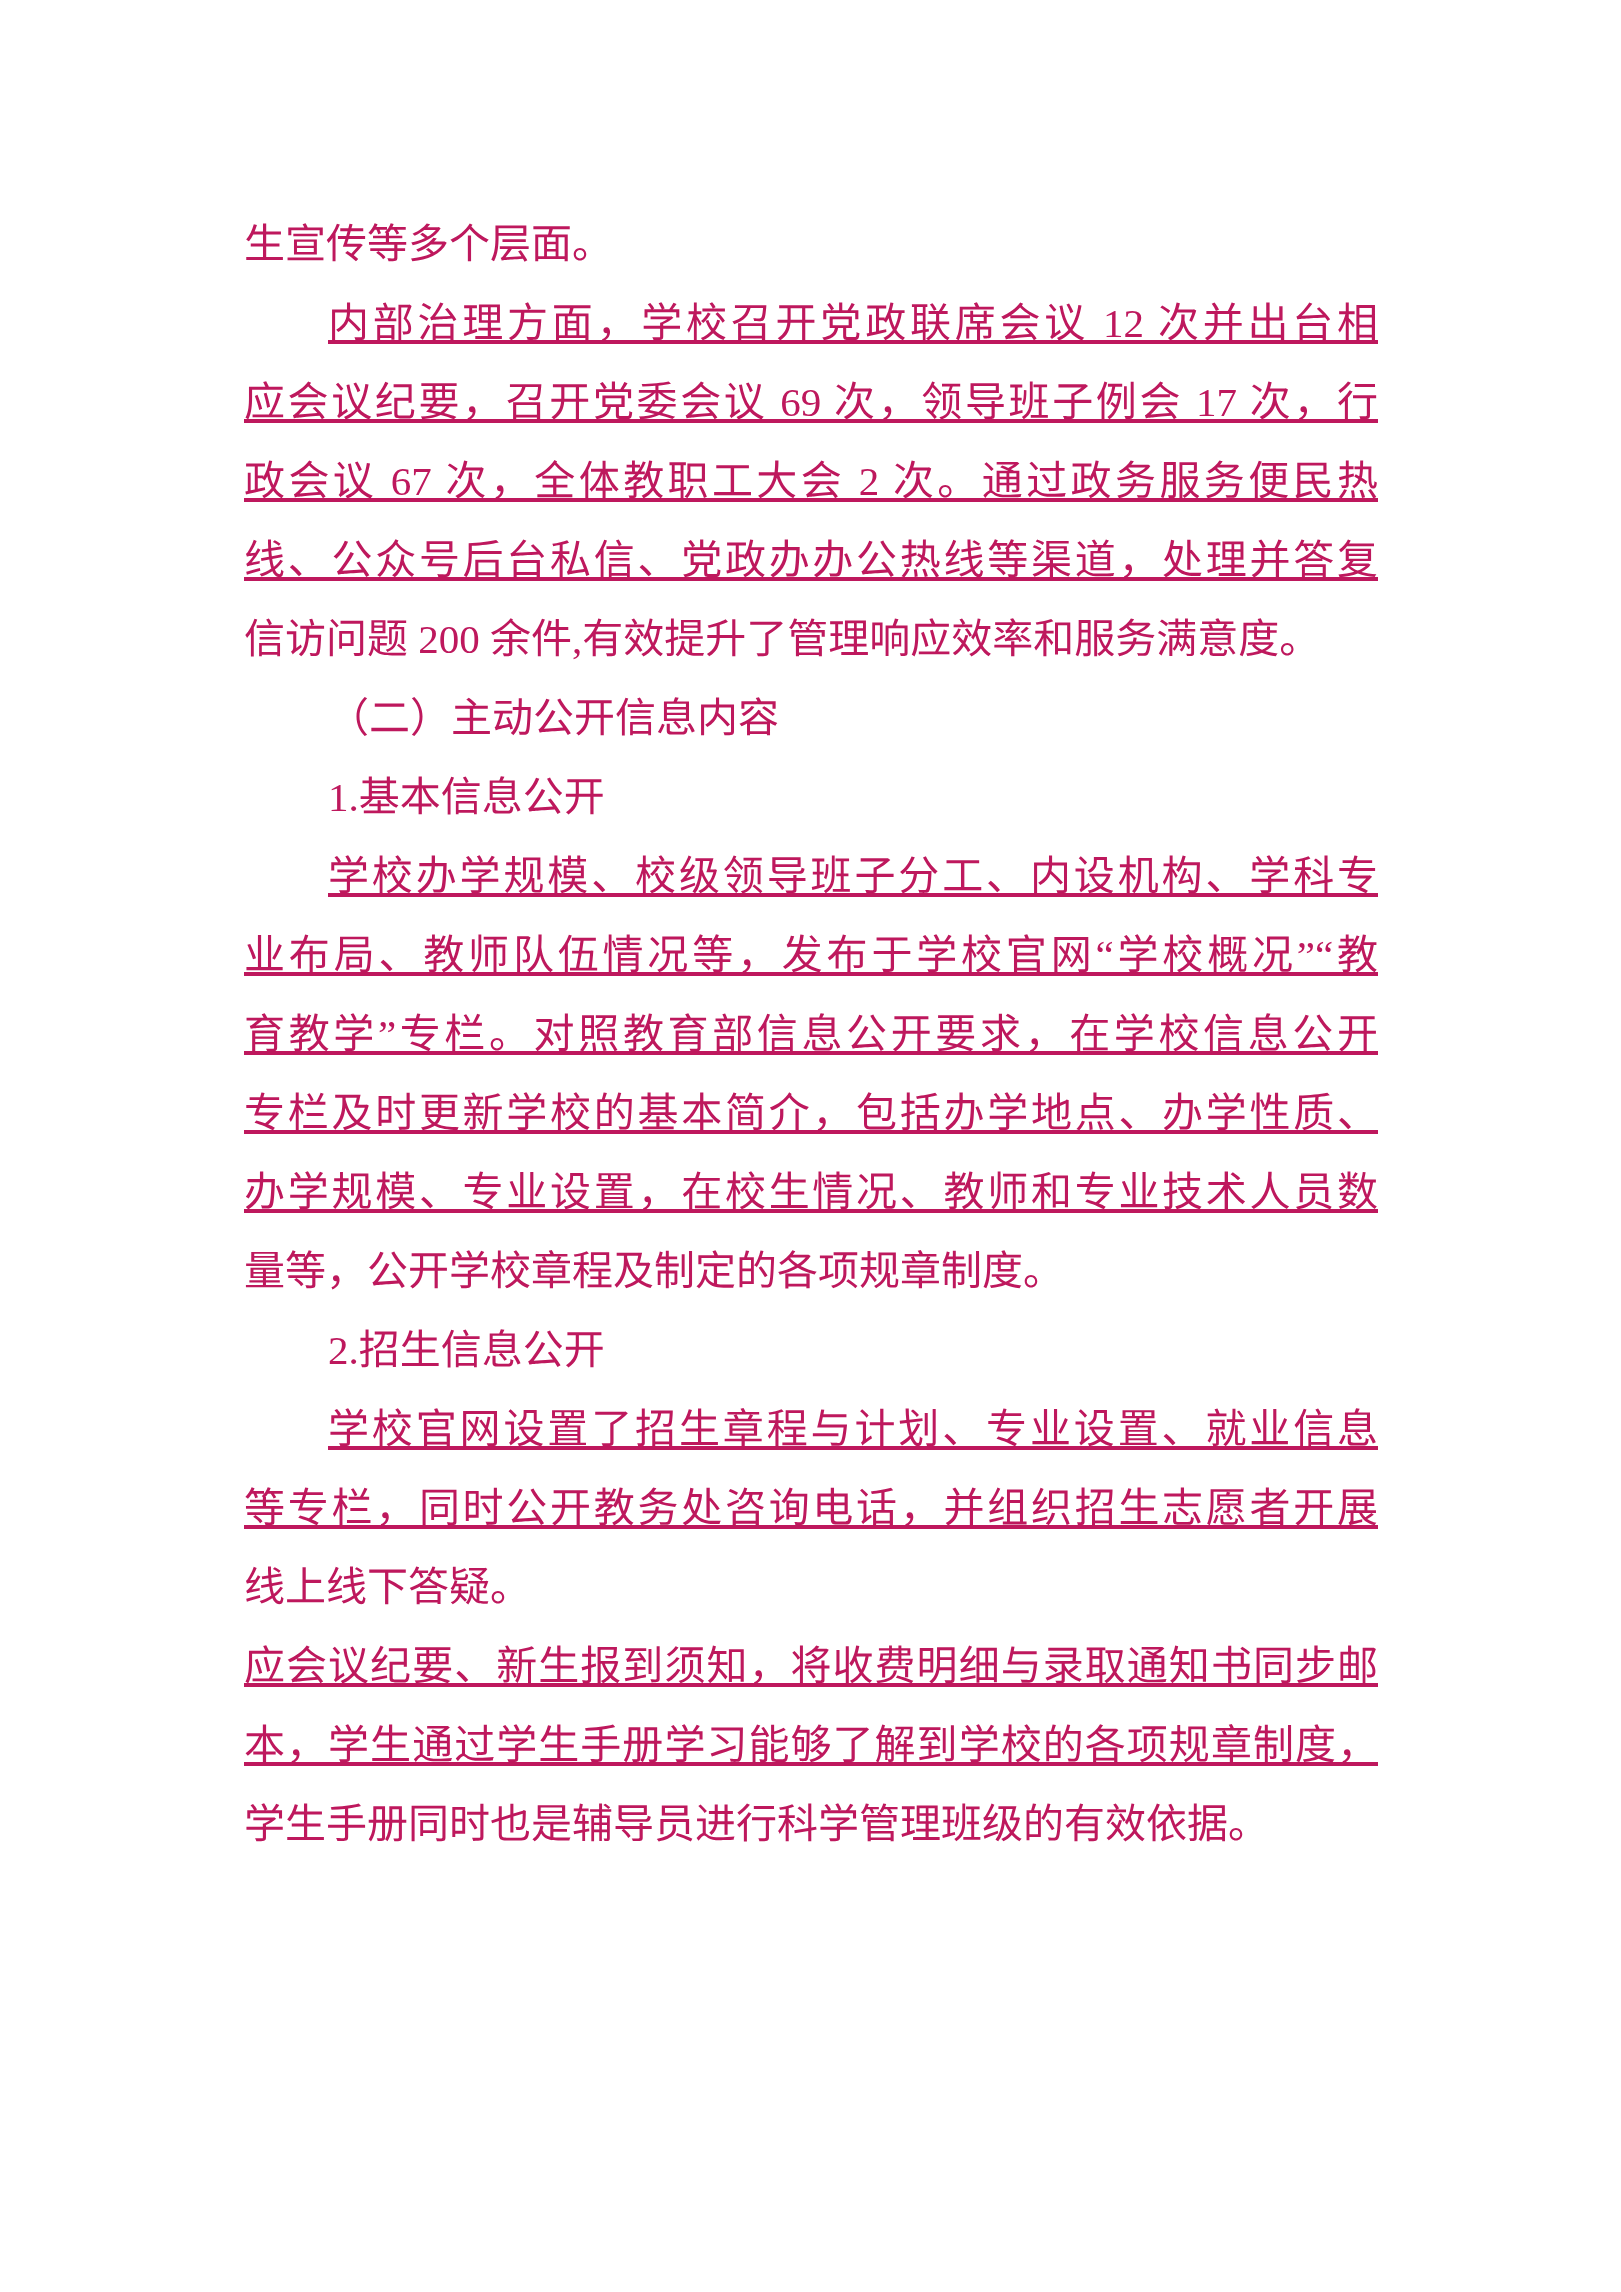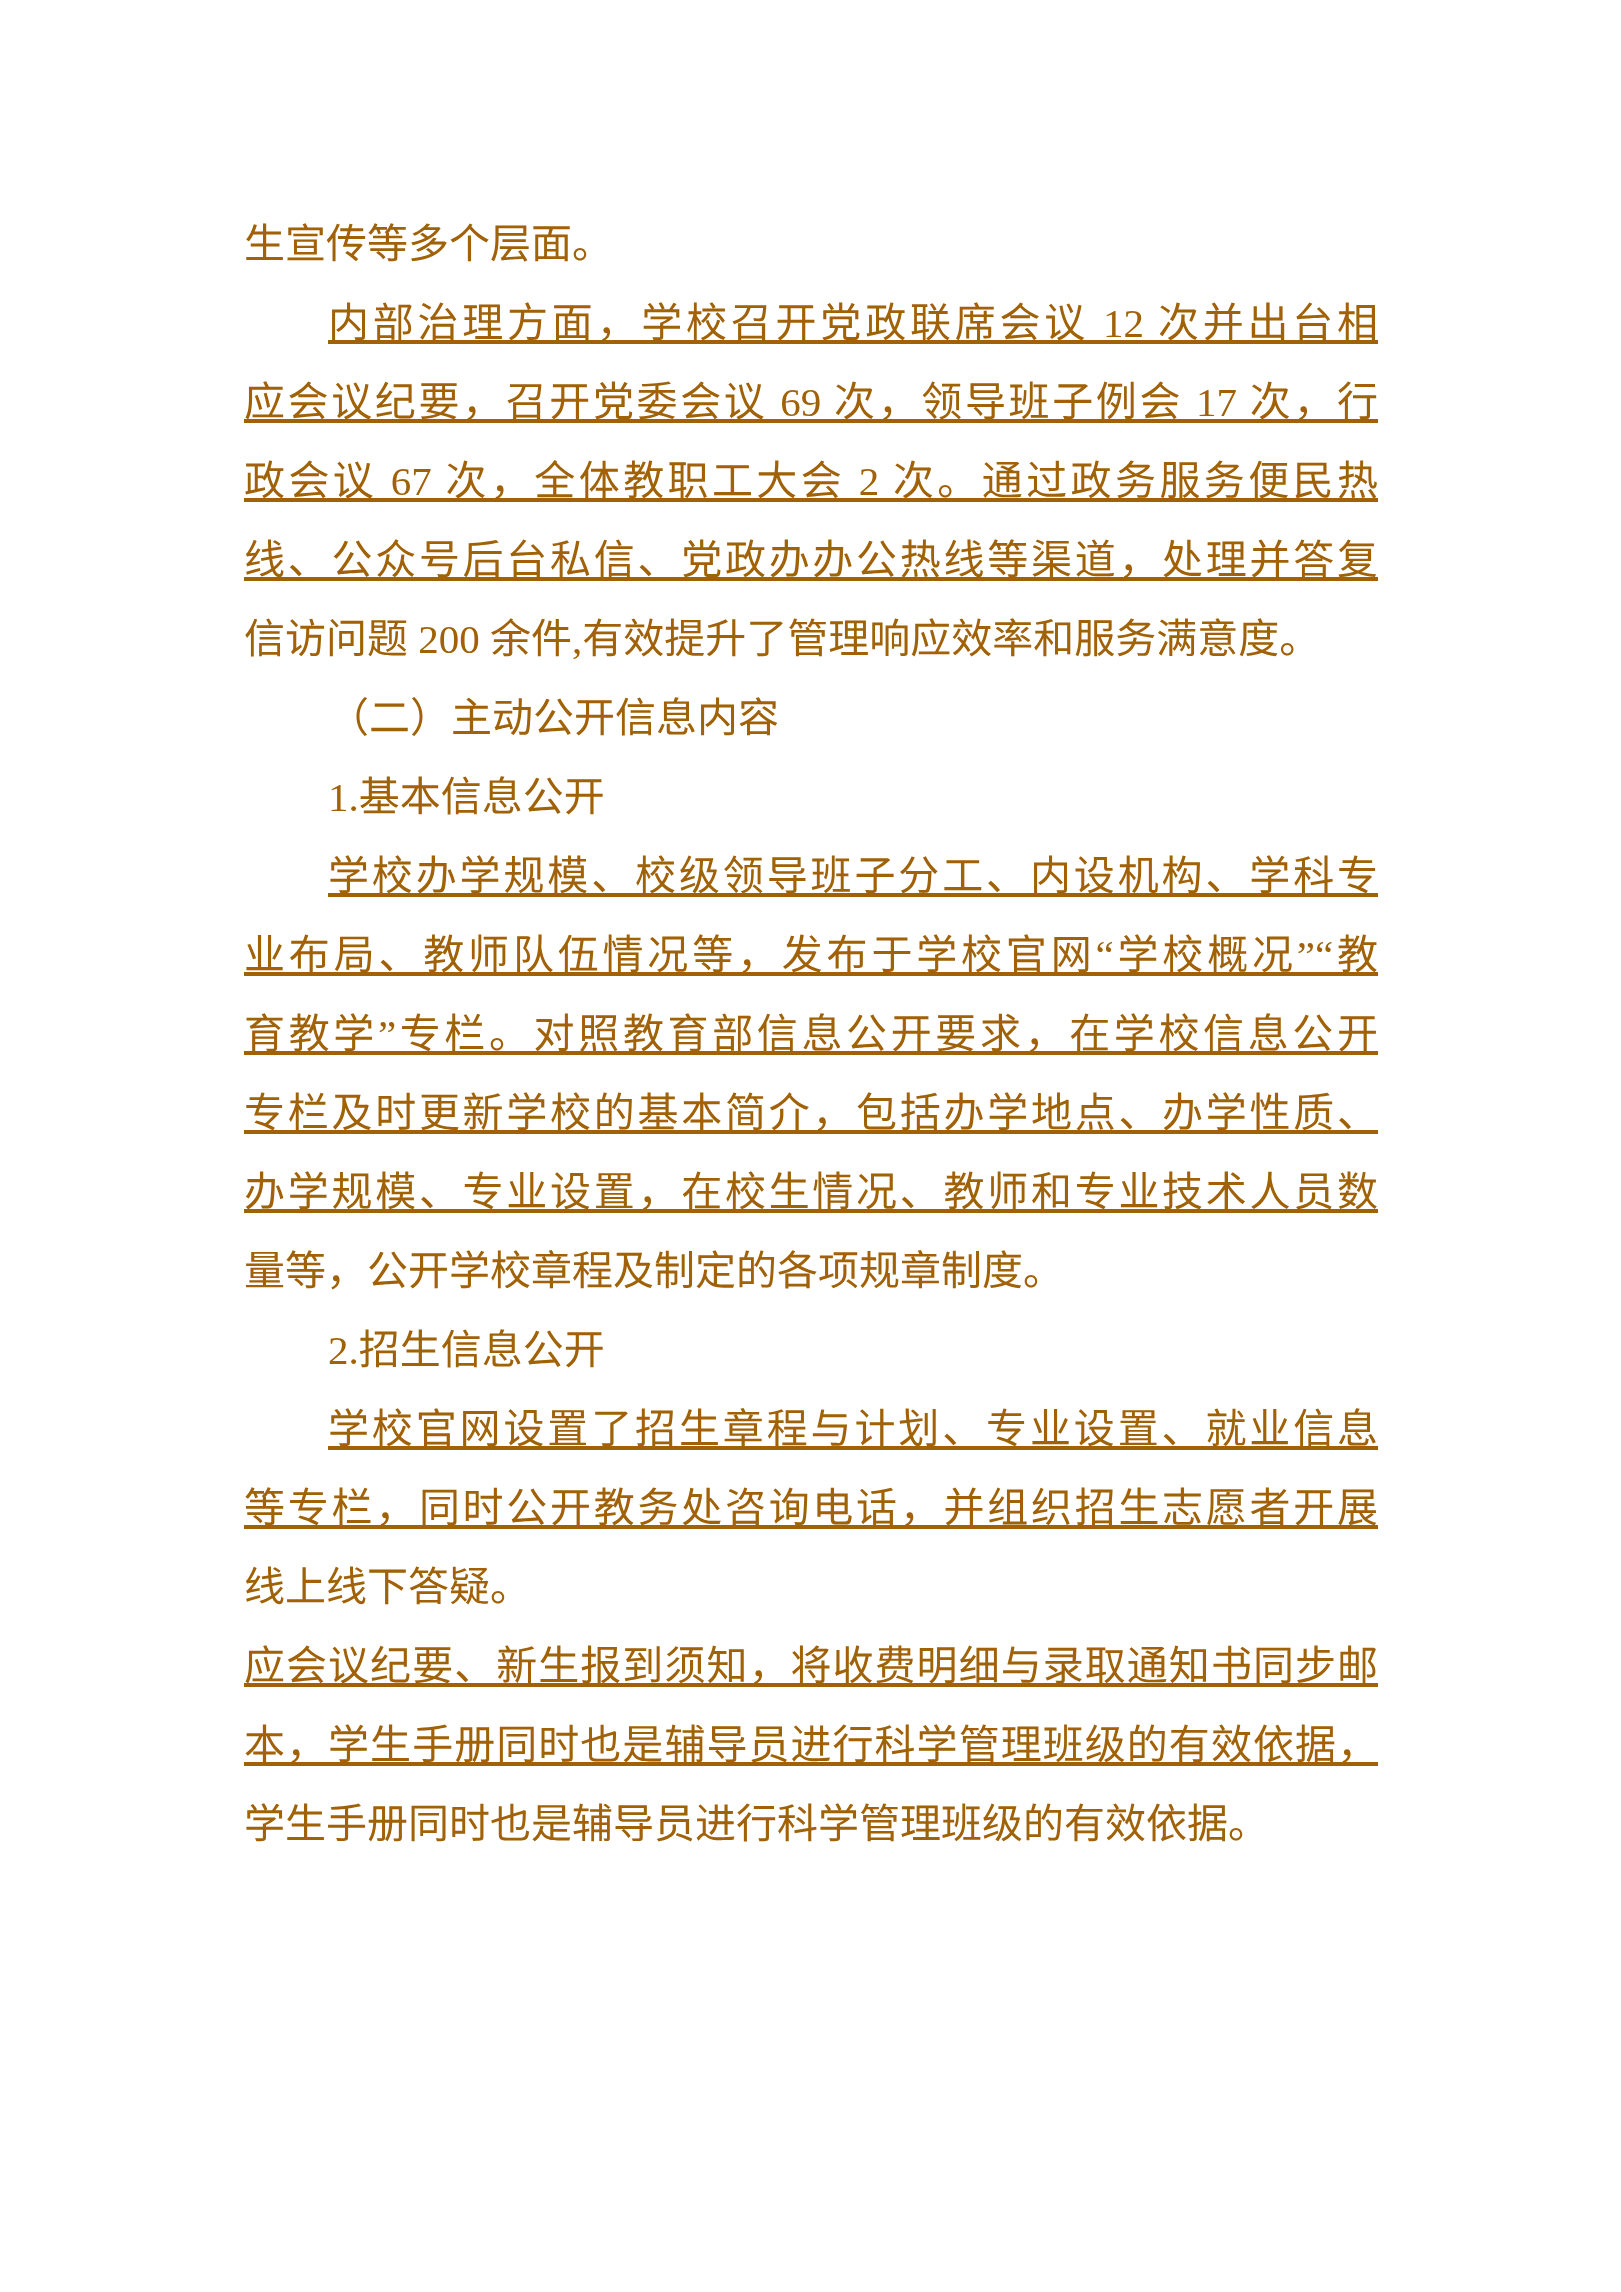--- a/index.html
+++ b/index.html
@@ -15,21 +15,21 @@
     background: #ffffff;
     overflow: hidden;
   }
   .text-block {
     position: absolute;
     left: 244px;
     top: 205px;
     width: 1134px;
     font-family: "Liberation Serif", "DejaVu Serif", serif;
     font-size: 41px;
-    color: #a16207;
+    color: #be185d;
     letter-spacing: 0;
   }
   .line {
     height: 79px;
     line-height: 79px;
     text-align: left;
     white-space: nowrap;
   }
   
   .line.j {
@@ -63,17 +63,17 @@
     <div class="line j">业布局、教师队伍情况等，发布于学校官网“学校概况”“教</div>
     <div class="line j">育教学”专栏。对照教育部信息公开要求，在学校信息公开</div>
     <div class="line j">专栏及时更新学校的基本简介，包括办学地点、办学性质、</div>
     <div class="line j">办学规模、专业设置，在校生情况、教师和专业技术人员数</div>
     <div class="line">量等，公开学校章程及制定的各项规章制度。</div>
     <div class="line indent">2.招生信息公开</div>
     <div class="line j indent">学校官网设置了招生章程与计划、专业设置、就业信息</div>
     <div class="line j">等专栏，同时公开教务处咨询电话，并组织招生志愿者开展</div>
     <div class="line">线上线下答疑。</div>
     <div class="line j">应会议纪要、新生报到须知，将收费明细与录取通知书同步邮</div>
-    <div class="line j">本，学生手册同时也是辅导员进行科学管理班级的有效依据，</div>
+    <div class="line j">本，学生通过学生手册学习能够了解到学校的各项规章制度，</div>
     <div class="line">学生手册同时也是辅导员进行科学管理班级的有效依据。</div>
   </div>
 </div>
 
 
 </body></html>

